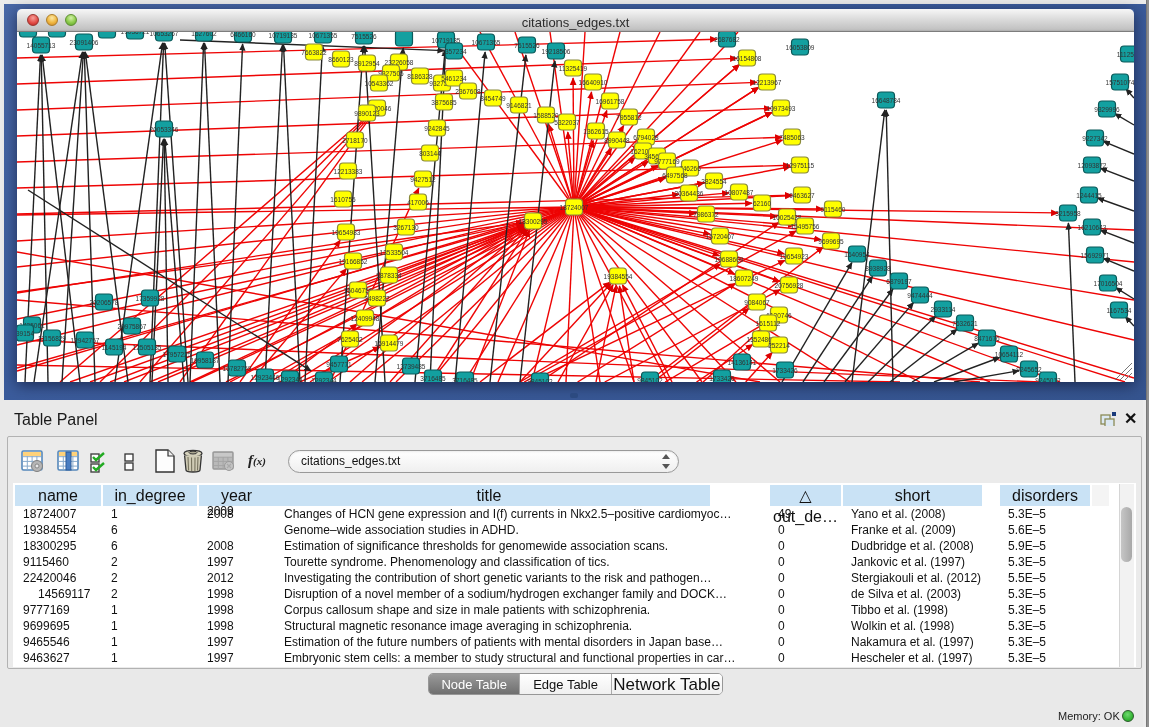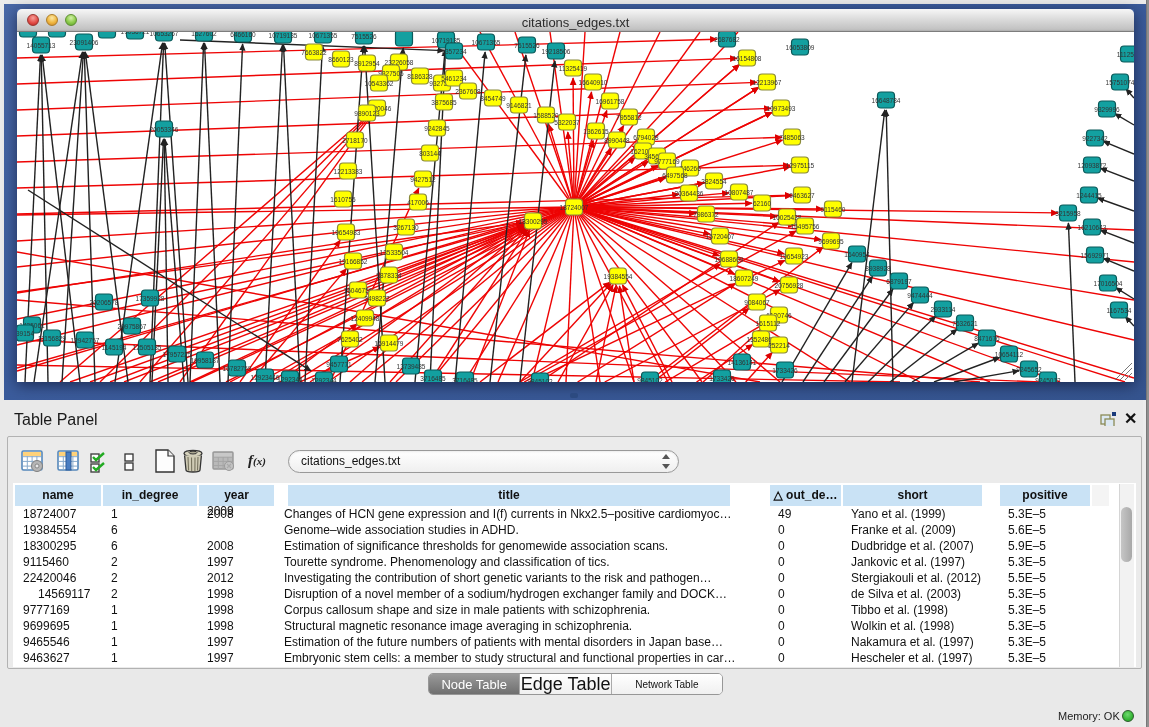--- a/index.html
+++ b/index.html
@@ -579,51 +579,51 @@
 <div class="abs" style="left:288px;top:450px;width:391px;height:23px;border:1px solid #999;border-radius:12px;background:linear-gradient(#ffffff,#efefef);box-shadow:inset 0 1px 2px rgba(0,0,0,0.08)"></div>
 <div class="abs" style="left:301px;top:454px;font-size:12px;color:#111">citations_edges.txt</div>
 <svg class="abs" style="left:660px;top:453px" width="12" height="17" viewBox="0 0 12 17">
   <path d="M6 1 L10 6 L2 6 z" fill="#555"></path>
     <path d="M6 16 L10 11 L2 11 z" fill="#555"></path>
 </svg>
 
 <div class="abs" style="left:13px;top:483px;width:1123px;height:184px;background:#fff"></div>
 <style>
 .th { position:absolute; top:485px; height:21px; background:#c9e2f5; border-right:1px solid #fff;
-      font-size:12px; color:#111; text-align:center; line-height:21px;font-weight:bold; }
+      font-size:16px; color:#111; text-align:center; line-height:21px; }
 .td { position:absolute; height:16px; font-size:12px; color:#111; white-space:nowrap; overflow:hidden; }
 </style>
 <div class="th" style="left:1092px;width:18px;background:#f4f4f4"></div>
 <div class="th" style="left:15px;width:87px">name</div>
 <div class="th" style="left:103px;width:95px">in_degree</div>
 <div class="th" style="left:199px;width:76px">year</div>
-<div class="th" style="left:288px;width:443px">title</div>
+<div class="th" style="left:268px;width:443px">title</div>
 <div class="th" style="left:770px;width:72px">△ out_de…</div>
 <div class="th" style="left:843px;width:140px">short</div>
-<div class="th" style="left:1000px;width:91px">positive</div>
+<div class="th" style="left:1000px;width:91px">disorders</div>
 <div class="td" style="left:23px;top:507px;width:128px">18724007</div>
 <div class="td" style="left:111px;top:507px;width:136px">1</div>
 <div class="td" style="left:207px;top:507px;width:117px">2008</div>
 <div class="td" style="left:284px;top:507px;width:534px">Changes of HCN gene expression and I(f) currents in Nkx2.5–positive cardiomyoc…</div>
 <div class="td" style="left:778px;top:507px;width:113px">49</div>
-<div class="td" style="left:851px;top:507px;width:197px">Yano et al. (1999)</div>
+<div class="td" style="left:851px;top:507px;width:197px">Yano et al. (2008)</div>
 <div class="td" style="left:1008px;top:507px;width:132px">5.3E–5</div>
 <div class="td" style="left:23px;top:523px;width:128px">19384554</div>
 <div class="td" style="left:111px;top:523px;width:136px">6</div>
 <div class="td" style="left:207px;top:504px;width:117px">2009</div>
 <div class="td" style="left:284px;top:523px;width:534px">Genome–wide association studies in ADHD.</div>
 <div class="td" style="left:778px;top:523px;width:113px">0</div>
 <div class="td" style="left:851px;top:523px;width:197px">Franke et al. (2009)</div>
 <div class="td" style="left:1008px;top:523px;width:132px">5.6E–5</div>
 <div class="td" style="left:23px;top:539px;width:128px">18300295</div>
 <div class="td" style="left:111px;top:539px;width:136px">6</div>
 <div class="td" style="left:207px;top:539px;width:117px">2008</div>
 <div class="td" style="left:284px;top:539px;width:534px">Estimation of significance thresholds for genomewide association scans.</div>
 <div class="td" style="left:778px;top:539px;width:113px">0</div>
-<div class="td" style="left:851px;top:539px;width:197px">Dudbridge et al. (2007)</div>
+<div class="td" style="left:851px;top:539px;width:197px">Dudbridge et al. (2008)</div>
 <div class="td" style="left:1008px;top:539px;width:132px">5.9E–5</div>
 <div class="td" style="left:23px;top:555px;width:128px">9115460</div>
 <div class="td" style="left:111px;top:555px;width:136px">2</div>
 <div class="td" style="left:207px;top:555px;width:117px">1997</div>
 <div class="td" style="left:284px;top:555px;width:534px">Tourette syndrome. Phenomenology and classification of tics.</div>
 <div class="td" style="left:778px;top:555px;width:113px">0</div>
 <div class="td" style="left:851px;top:555px;width:197px">Jankovic et al. (1997)</div>
 <div class="td" style="left:1008px;top:555px;width:132px">5.3E–5</div>
 <div class="td" style="left:23px;top:571px;width:128px">22420046</div>
 <div class="td" style="left:111px;top:571px;width:136px">2</div>
@@ -666,18 +666,18 @@
 <div class="td" style="left:284px;top:651px;width:534px">Embryonic stem cells: a member to study structural and functional properties in car…</div>
 <div class="td" style="left:778px;top:651px;width:113px">0</div>
 <div class="td" style="left:851px;top:651px;width:197px">Hescheler et al. (1997)</div>
 <div class="td" style="left:1008px;top:651px;width:132px">5.3E–5</div>
 
 <div class="abs" style="left:1119px;top:484px;width:15px;height:183px;background:#f2f2f2;border-left:1px solid #d5d5d5"></div>
 <div class="abs" style="left:1121px;top:507px;width:11px;height:55px;background:linear-gradient(90deg,#c6c6c6,#a8a8a8);border-radius:6px"></div>
 
 <div class="abs" style="left:428px;top:673px;width:295px;height:22px;border:1px solid #979797;border-radius:5px;overflow:hidden;display:flex">
   <div style="width:91px;background:linear-gradient(#9a9a9a,#6f6f6f);color:#fff;font-size:13px;text-align:center;line-height:21px">Node Table</div>
-  <div style="width:92px;background:linear-gradient(#ffffff,#f0f0f0);color:#111;font-size:18px;text-align:center;line-height:21px;border-left:1px solid #aaa">Edge Table</div>
-  <div style="width:112px;background:linear-gradient(#ffffff,#f0f0f0);color:#111;font-size:10px;text-align:center;line-height:21px;border-left:1px solid #aaa">Network Table</div>
+  <div style="width:92px;background:linear-gradient(#ffffff,#f0f0f0);color:#111;font-size:13px;text-align:center;line-height:21px;border-left:1px solid #aaa">Edge Table</div>
+  <div style="width:112px;background:linear-gradient(#ffffff,#f0f0f0);color:#111;font-size:17px;text-align:center;line-height:21px;border-left:1px solid #aaa">Network Table</div>
 </div>
 
 <div class="abs" style="left:1058px;top:710px;font-size:11px;color:#222">Memory: OK</div>
 <div class="abs" style="left:1122px;top:710px;width:12px;height:12px;border-radius:50%;background:radial-gradient(circle at 45% 35%,#6fd96f,#35b535 60%,#28a228);border:1px solid #2a5a2a"></div>
 
 </body></html>

